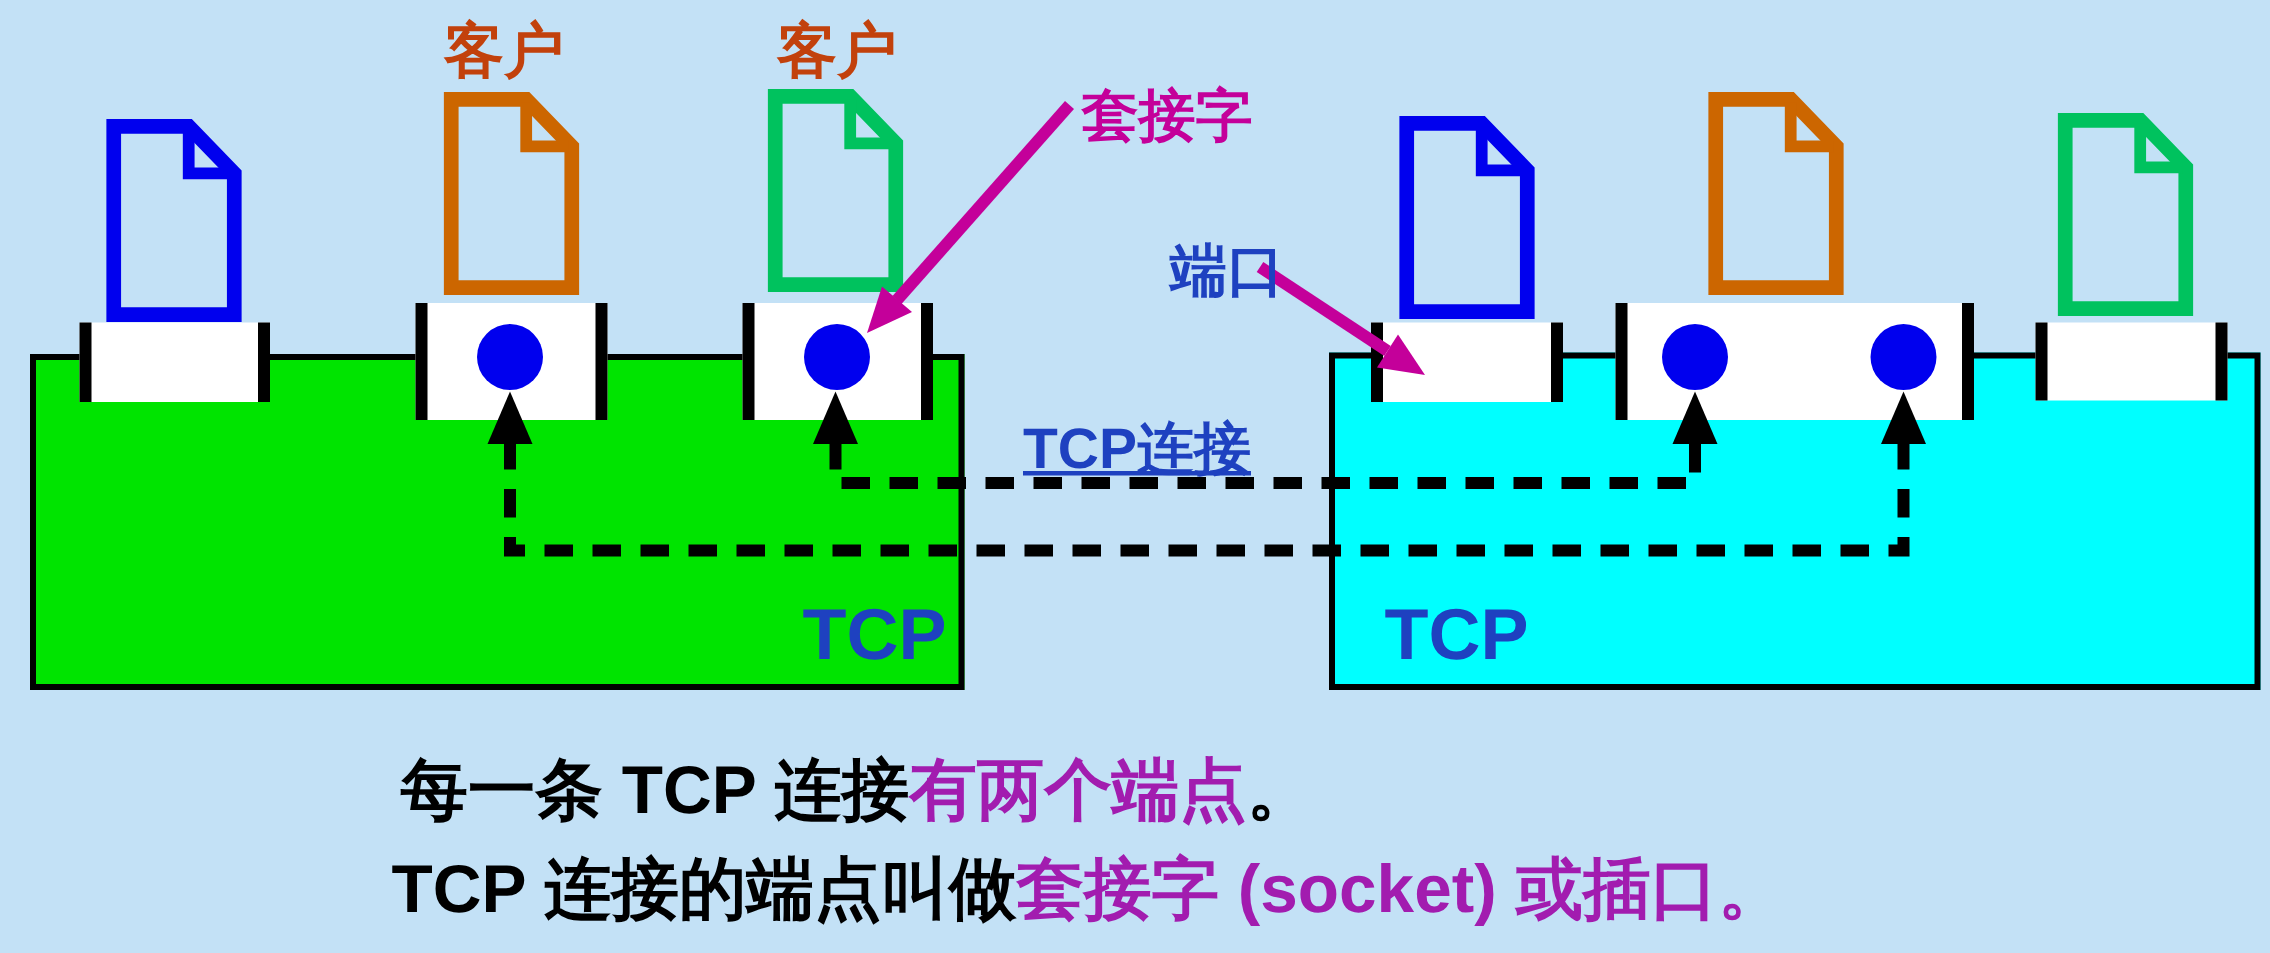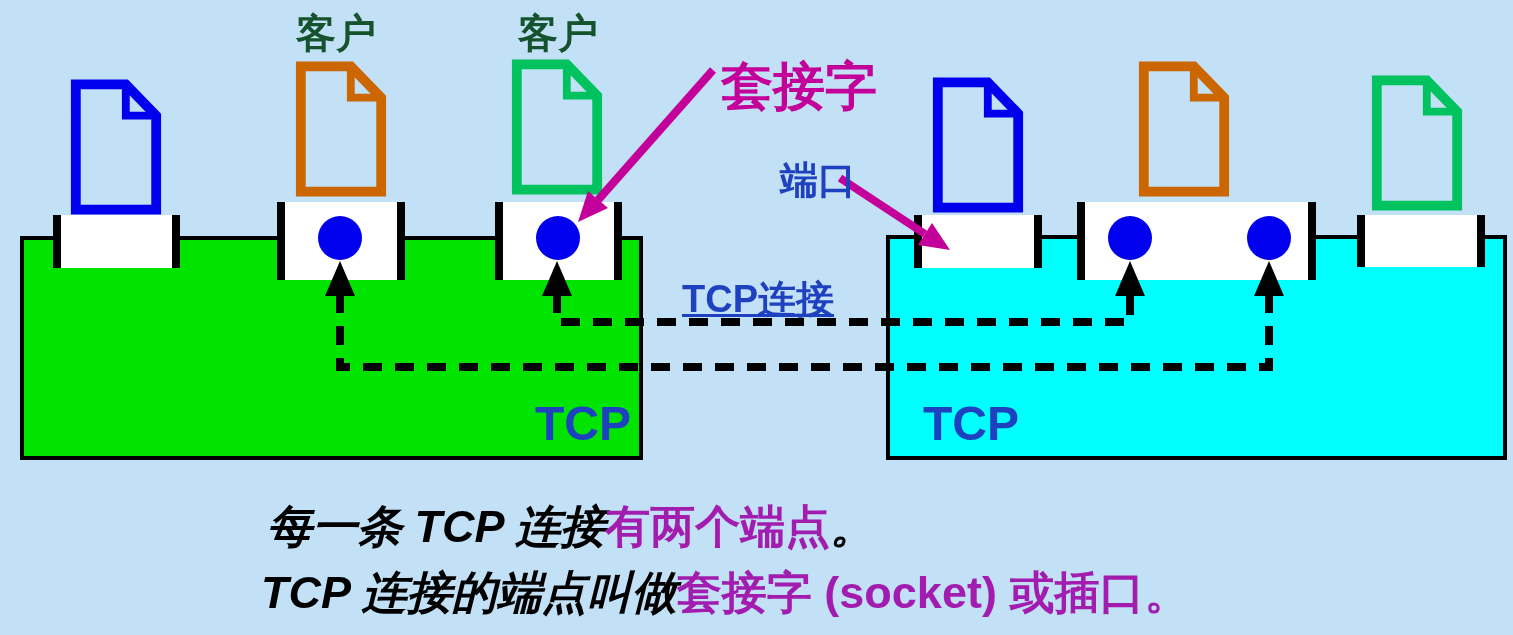--- a/index.html
+++ b/index.html
@@ -45,22 +45,22 @@
     background:#0000EE;
     z-index:4;
   }
   
   .doc{position:absolute;width:98px;height:138px;z-index:2;}
   .doc-blue{color:#0000EE;}
   .doc-orange{color:#CC6600;}
   .doc-green{color:#00C25E;}
   
   .lbl{position:absolute;white-space:nowrap;z-index:6;font-weight:bold;}
-  .black-lbl{color:#14532d;font-size:40px;}
-  .magenta-lbl{color:#C4009A;font-size:52px;}
+  .black-lbl{color:#c2410c;font-size:40px;}
+  .magenta-lbl{color:#C4009A;font-size:38px;}
   .blue-lbl{color:#1E41C0;font-size:38px;}
   .tcp-lbl{color:#1E41C0;font-size:48px;}
   .client1{left:296px;top:6px;}
   .client2{left:518px;top:6px;}
   .server {left:1126px;top:10px;}
   .socket {left:721px;top:52px;}
   .portlbl{left:780px;top:155px;}
   .tcpconn{left:682px;top:274px;text-decoration:underline;}
   .tcpL{left:535px;top:396px;}
   .tcpR{left:923px;top:396px;}
@@ -68,21 +68,21 @@
   .overlay{position:absolute;left:0;top:0;z-index:5;pointer-events:none;}
   
   .caption-line{
     position:absolute;
     font-size:45px;line-height:54px;font-weight:bold;
     white-space:nowrap;z-index:6;color:#000;
   }
   .cap1{left:267px;top:500px;}
   .cap2{left:261px;top:566px;}
   .cap-blue{color:#a21caf;}
-  .cap-black{color:#000;font-style:italic;}
+  .cap-black{color:#000;}
 </style>
 </head>
 <body>
 
 <div class="canvas">
 
   <svg width="0" height="0" style="position:absolute">
     <defs>
       <symbol id="docsym" viewBox="0 0 100 138">
         <path d="M9,5 H60 L91,37 V133 H9 Z" fill="none" stroke="currentColor" stroke-width="10"></path>

